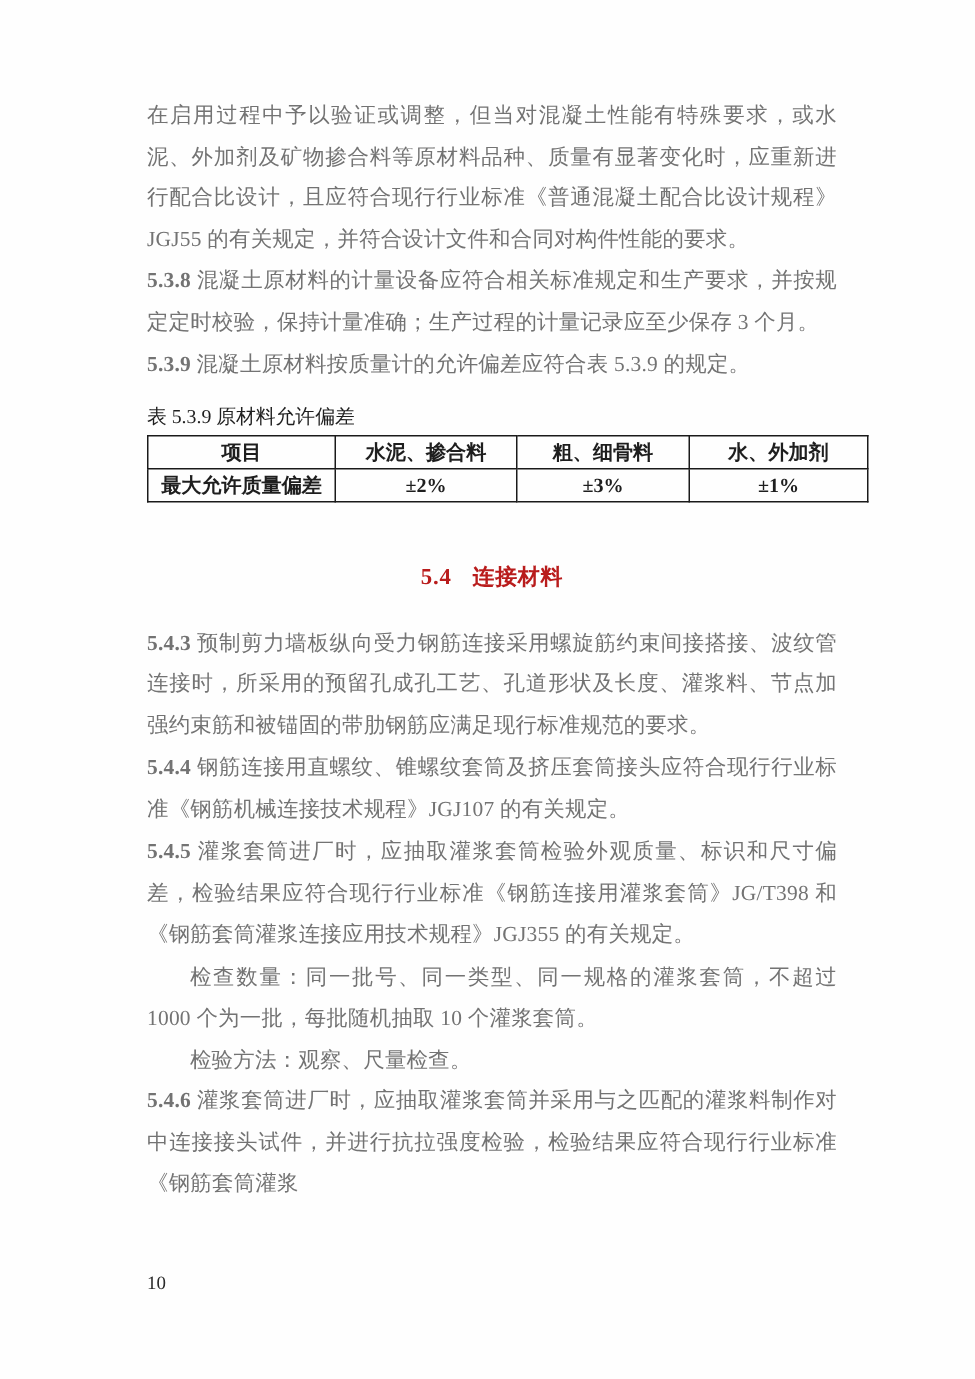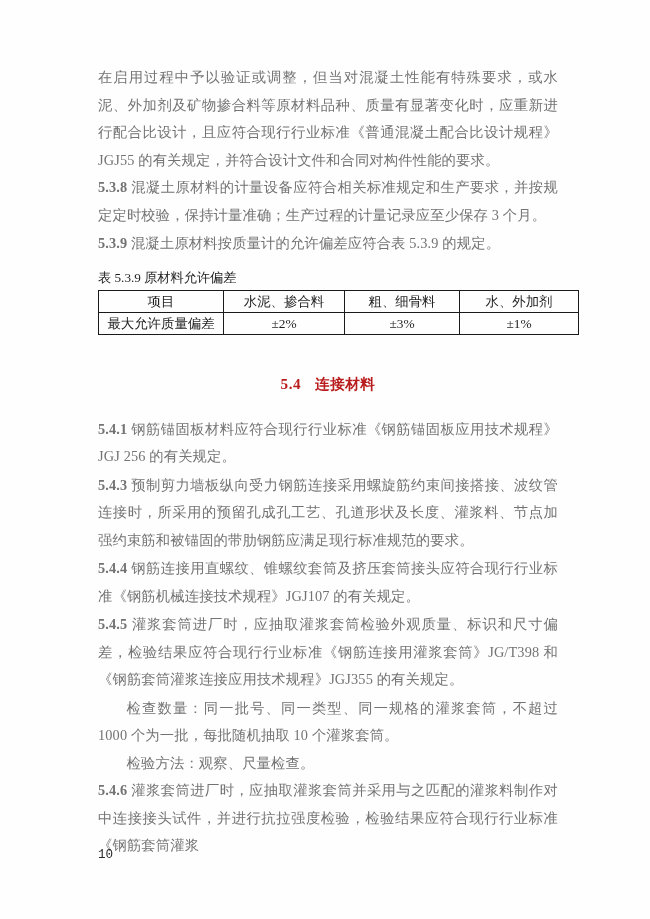--- a/index.html
+++ b/index.html
@@ -57,20 +57,21 @@
     margin-bottom: 3px;
     color: #1f1f1f;
   }
 
   
   table.spec {
     border-collapse: collapse;
     width: 460px;
     table-layout: fixed;
     border: 1.6px solid #1a1a1a;
+    font-weight: bold;
   }
   table.spec td {
     border: 1px solid #1a1a1a;
     text-align: center;
     font-size: 13.4px;
     height: 21px;
     line-height: 21px;
     padding: 0 2px;
     color: #1e1e1e;
   }
@@ -101,21 +102,21 @@
   
   .clause { margin-bottom: 1px; font-family: Liberation Serif, serif; }
 
   
   .page-num {
     position: absolute;
     left: 98px;
     top: 848px;
     font-size: 12.6px;
     color: #2a2a2a;
-    font-family: Liberation Mono, monospace;
+    font-family: Liberation Serif, serif;
   }
 </style>
 </head>
 <body>
 
 <div class="page">
 
   <div class="content">
 
     <p class="para">在启用过程中予以验证或调整，但当对混凝土性能有特殊要求，或水泥、外加剂及矿物掺合料等原材料品种、质量有显著变化时，应重新进行配合比设计，且应符合现行行业标准《普通混凝土配合比设计规程》JGJ55 的有关规定，并符合设计文件和合同对构件性能的要求。</p>
@@ -146,24 +147,20 @@
           <td class="c2">±3%</td>
           <td class="c3">±1%</td>
         </tr>
       </tbody>
     </table>
 
     <div class="sec-head">
       <span class="sec-num">5.4</span><span class="sec-title">连接材料</span>
     </div>
 
-    <p class="para clause">
-      <span class="num">5.4.1</span>
-      <span>钢筋锚固板材料应符合现行行业标准《钢筋锚固板应用技术规程》JGJ  256 的有关规定。</span>
-    </p>
 
 
     <p class="para clause">
       <span class="num">5.4.3</span>
       <span>预制剪力墙板纵向受力钢筋连接采用螺旋筋约束间接搭接、波纹管连接时，所采用的预留孔成孔工艺、孔道形状及长度、灌浆料、节点加强约束筋和被锚固的带肋钢筋应满足现行标准规范的要求。</span>
     </p>
 
     <p class="para clause">
       <span class="num">5.4.4</span>
       <span>钢筋连接用直螺纹、锥螺纹套筒及挤压套筒接头应符合现行行业标准《钢筋机械连接技术规程》JGJ107 的有关规定。</span>

